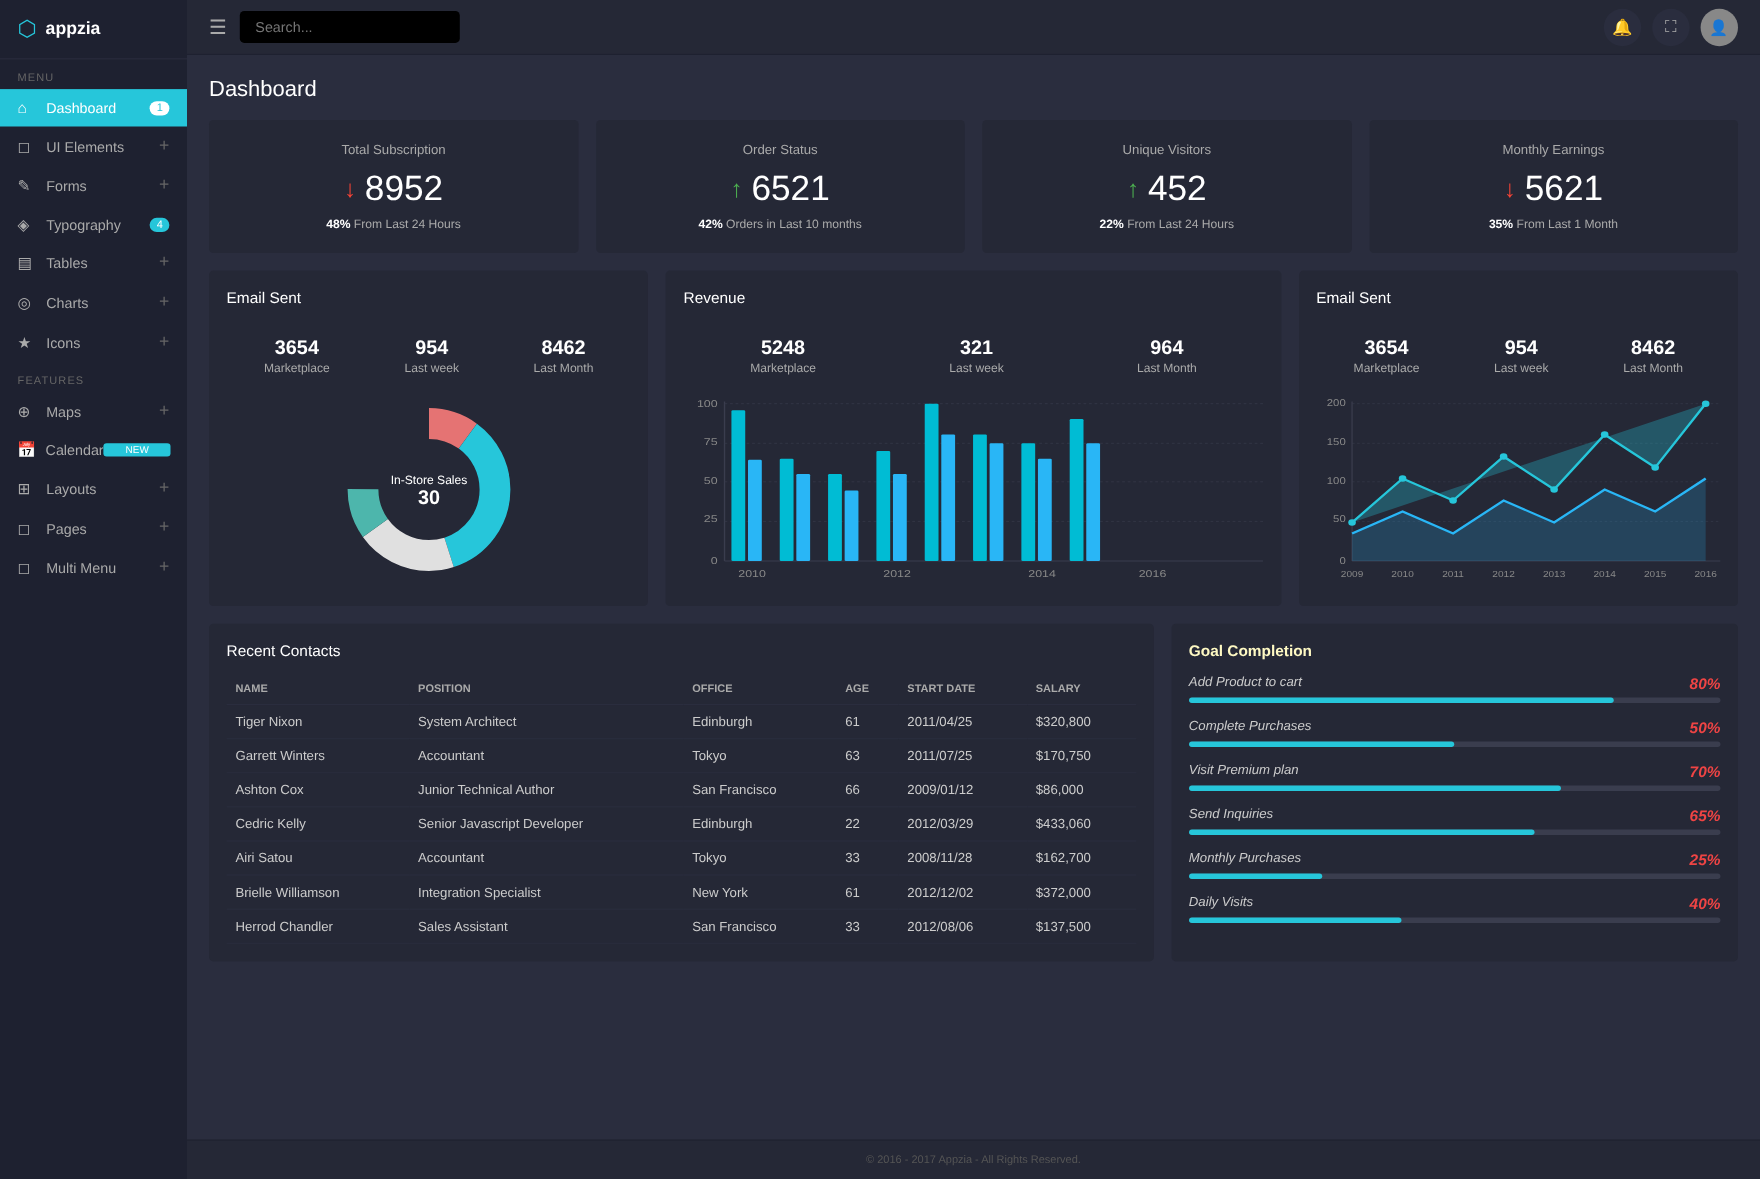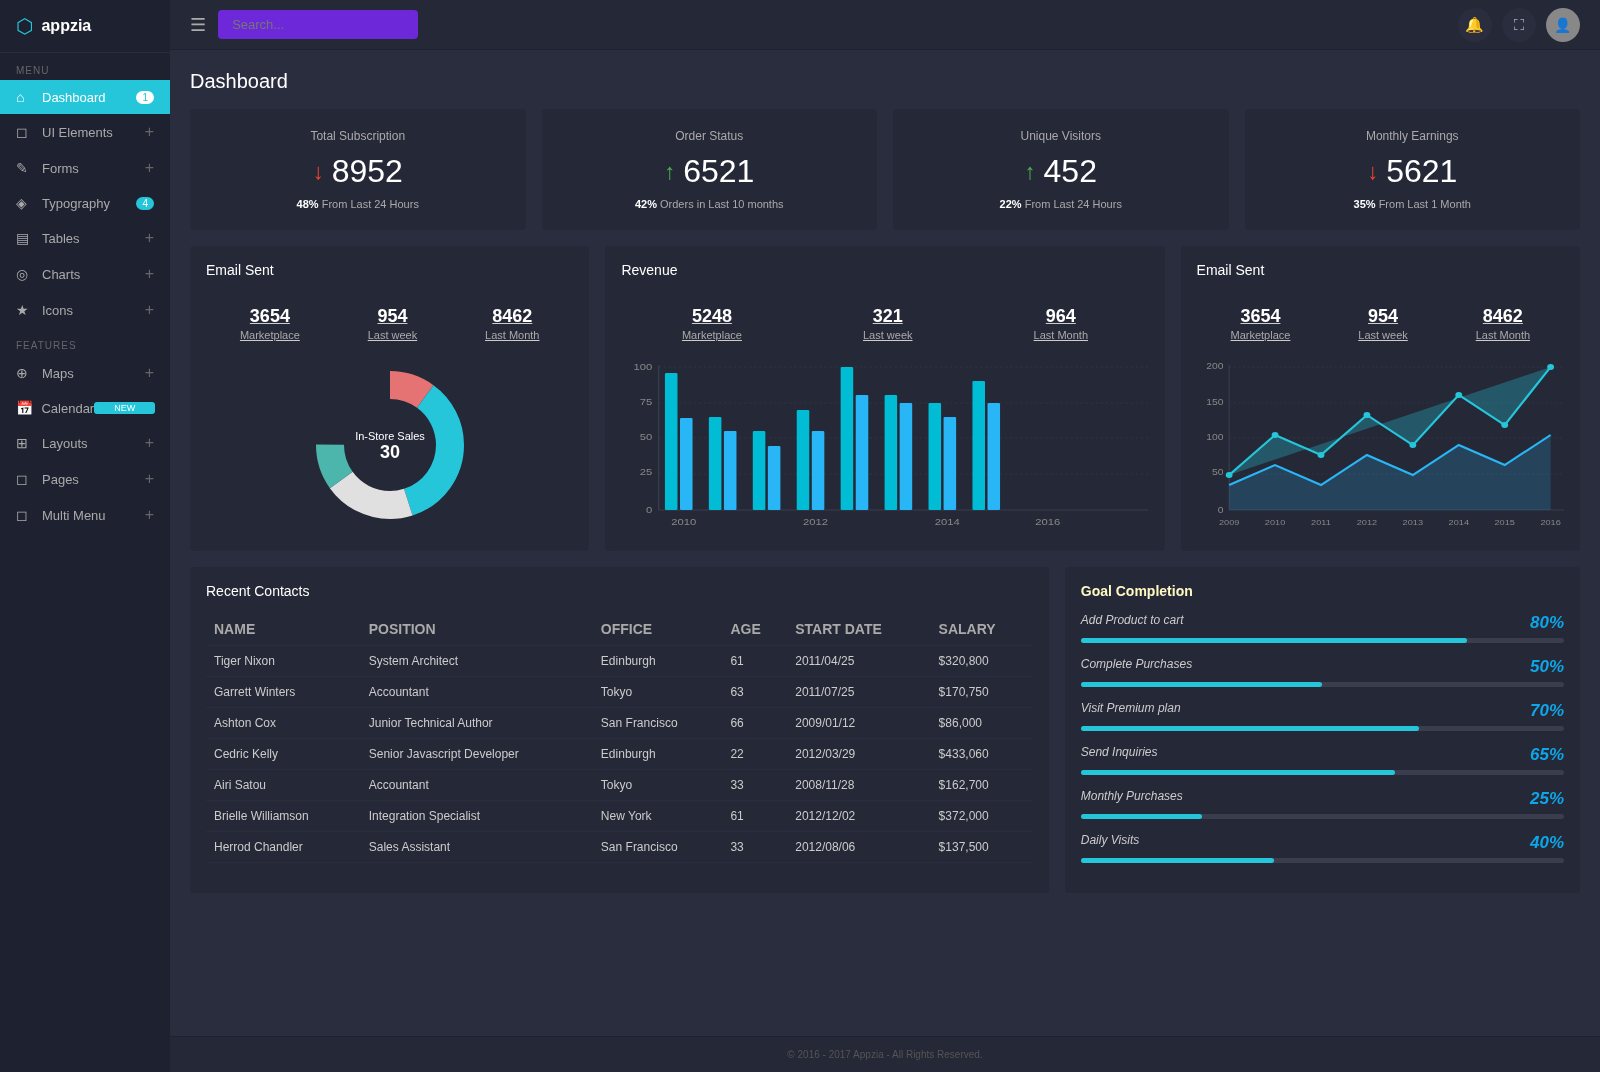--- a/index.html
+++ b/index.html
@@ -19,21 +19,21 @@
     .sidebar-item.active .sidebar-badge { background: #fff; color: #26c6da; }
     .sidebar-plus { color: #666; font-size: 16px; }
     .sidebar-badge-new { background: #26c6da; color: #fff; border-radius: 3px; font-size: 9px; padding: 1px 20px; }
 
     
     .main { flex: 1; display: flex; flex-direction: column; overflow: hidden; }
 
     
     .topbar { background: #252836; display: flex; align-items: center; padding: 0 20px; height: 50px; gap: 12px; border-bottom: 1px solid #1e2130; }
     .topbar-hamburger { color: #aaa; font-size: 18px; cursor: pointer; }
-    .topbar-search { background: #6d28d9; border: none; border-radius: 4px; padding: 7px 14px; color: #aaa; font-size: 13px; width: 200px; outline: none; }
+    .topbar-search { background: #000000; border: none; border-radius: 4px; padding: 7px 14px; color: #aaa; font-size: 13px; width: 200px; outline: none; }
     .topbar-right { margin-left: auto; display: flex; align-items: center; gap: 10px; }
     .topbar-icon-btn { width: 34px; height: 34px; border-radius: 50%; background: #2a2d3e; display: flex; align-items: center; justify-content: center; cursor: pointer; color: #aaa; font-size: 15px; }
     .topbar-avatar { width: 34px; height: 34px; border-radius: 50%; background: #888; display: flex; align-items: center; justify-content: center; color: #fff; font-size: 14px; cursor: pointer; overflow: hidden; }
 
     
     .content { flex: 1; overflow-y: auto; padding: 20px; }
     .page-title { color: #fff; font-size: 20px; font-weight: 400; margin-bottom: 16px; }
 
     
     .stat-cards { display: grid; grid-template-columns: repeat(4, 1fr); gap: 16px; margin-bottom: 16px; }
@@ -44,51 +44,51 @@
     .stat-card-arrow-up { color: #4caf50; font-size: 22px; }
     .stat-card-sub { color: #aaa; font-size: 11px; text-align: center; margin-top: 8px; }
     .stat-card-sub strong { color: #fff; }
 
     
     .charts-row { display: grid; grid-template-columns: 1fr 1.4fr 1fr; gap: 16px; margin-bottom: 16px; }
     .chart-card { background: #252836; border-radius: 4px; padding: 16px; }
     .chart-card-title { color: #fff; font-size: 14px; font-weight: 500; margin-bottom: 28px; }
 
     .chart-stats { display: flex; justify-content: space-around; margin-bottom: 14px; }
-    .chart-stat { text-align: center; text-decoration: underline; }
+    .chart-stat { text-align: center; }
     .chart-stat-value { color: #fff; font-size: 18px; font-weight: 600; }
     .chart-stat-label { color: #aaa; font-size: 11px; margin-top: 2px; }
 
     
     .donut-container { display: flex; justify-content: center; align-items: center; }
     .donut-svg { width: 180px; height: 180px; }
 
     
     .bar-chart-container { position: relative; height: 180px; }
 
     
     .line-chart-container { position: relative; height: 180px; }
 
     
     .bottom-row { display: grid; grid-template-columns: 1fr 0.6fr; gap: 16px; }
 
     
     .table-card { background: #252836; border-radius: 4px; padding: 16px; }
     .table-card-title { color: #fff; font-size: 14px; font-weight: 500; margin-bottom: 14px; }
     .data-table { width: 100%; border-collapse: collapse; }
-    .data-table th { color: #aaa; font-size: 14px; font-weight: 600; text-transform: uppercase; padding: 8px 8px; border-bottom: 1px solid #2a2d3e; text-align: left; }
+    .data-table th { color: #aaa; font-size: 10px; font-weight: 600; text-transform: uppercase; padding: 8px 8px; border-bottom: 1px solid #2a2d3e; text-align: left; }
     .data-table td { color: #ccc; font-size: 12px; padding: 8px 8px; border-bottom: 1px solid #2a2d3e; }
 
     
     .goal-card { background: #252836; border-radius: 4px; padding: 16px; }
     .goal-card-title { color: #fef9c3; font-size: 14px; font-weight: 700; margin-bottom: 14px; }
     .goal-item { margin-bottom: 14px; }
     .goal-item-header { display: flex; justify-content: space-between; align-items: flex-start; margin-bottom: 5px; font-style: italic; }
     .goal-item-label { color: #ccc; font-size: 12px; }
-    .goal-item-pct { color: #0ea5e9; font-size: 17px; font-weight: 600; }
+    .goal-item-pct { color: #ef4444; font-size: 14px; font-weight: 600; }
     .goal-bar-bg { background: #3a3d4e; height: 5px; border-radius: 3px; }
     .goal-bar-fill { background: #26c6da; height: 5px; border-radius: 3px; }
 
     
     .footer { text-align: center; color: #555; font-size: 10px; padding: 12px; background: #252836; border-top: 1px solid #1e2130; }
 
     
     svg text { font-family: 'Segoe UI', Arial, sans-serif; }
   </style>
 </head>

